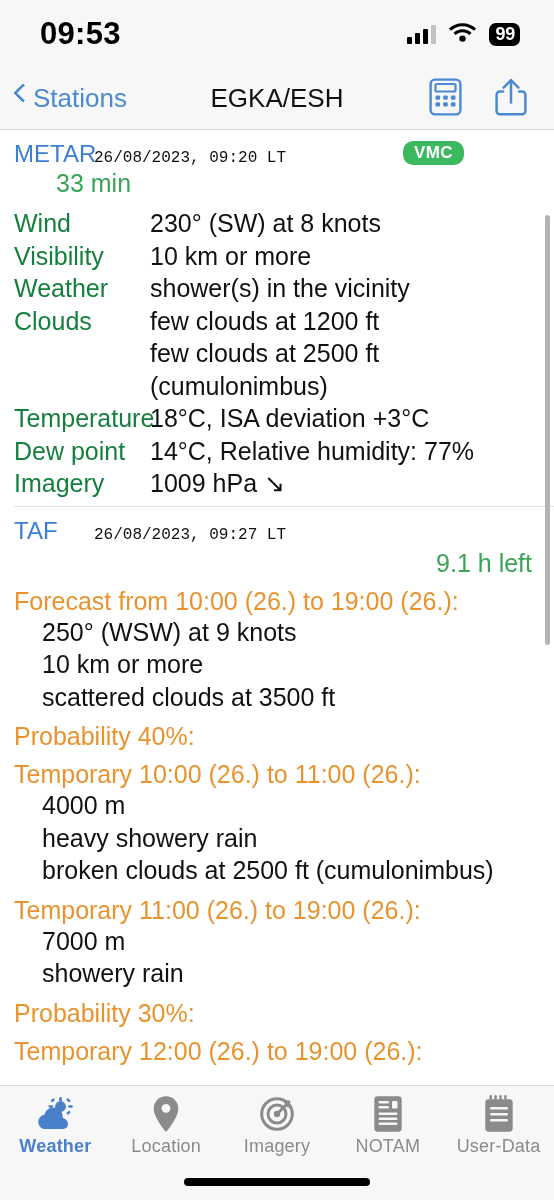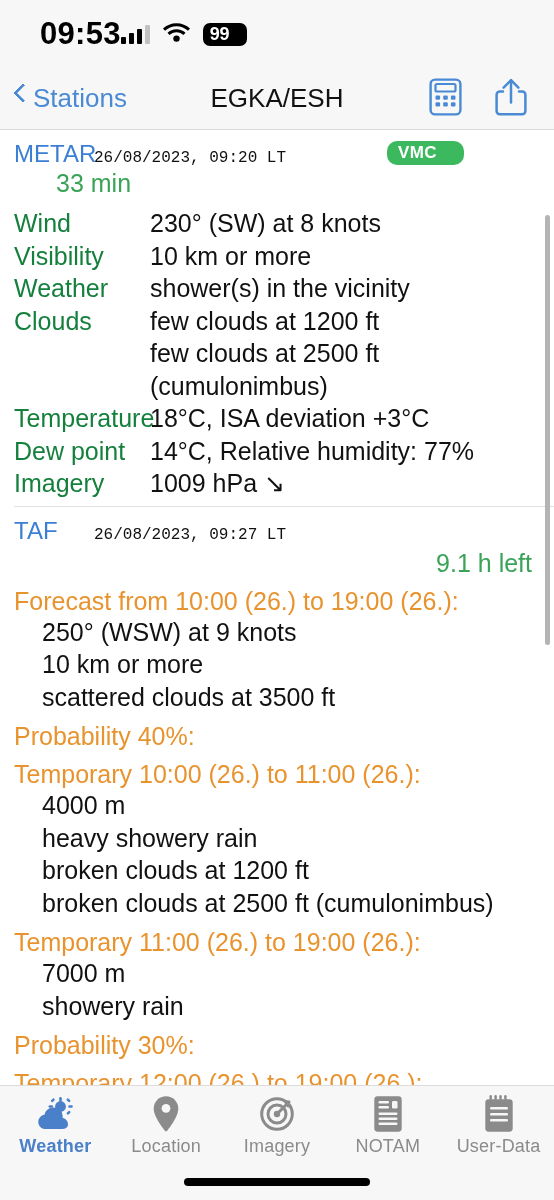--- a/index.html
+++ b/index.html
@@ -14,20 +14,21 @@
     overflow: hidden;
     position: relative;
   }
 
   
   .statusbar {
     height: 68px;
     background: #f7f7f7;
     display: flex;
     align-items: center;
+    justify-content: space-between;
     padding: 0 34px 0 40px;
     box-sizing: border-box;
   }
   .status-time {
     font-size: 31px;
     font-weight: bold;
     color: #000;
     letter-spacing: 0.3px;
   }
   .status-right {
@@ -50,21 +51,21 @@
   .signal-bars i:nth-child(1) { height: 7px; }
   .signal-bars i:nth-child(2) { height: 11px; }
   .signal-bars i:nth-child(3) { height: 15px; }
   .signal-bars i:nth-child(4) { height: 19px; background: #c2c2c2; }
   .battery {
     background: #000;
     color: #fff;
     border-radius: 7px;
     font-size: 18px;
     font-weight: bold;
-    padding: 2px 18px 3px 7px;
+    padding: 2px 5px 3px 7px;
     line-height: 1;
     letter-spacing: -0.3px;
   }
 
   
   .navbar {
     height: 62px;
     background: #f7f7f7;
     border-bottom: 1px solid #d8d8d8;
     display: flex;
@@ -165,21 +166,21 @@
   }
   .badge {
     position: absolute;
     right: 90px;
     top: 11px;
     background: #3cb95f;
     color: #fff;
     font-size: 17px;
     font-weight: bold;
     border-radius: 10px;
-    padding: 3px 27px 4px 11px;
+    padding: 3px 11px 4px 11px;
     line-height: 1;
     letter-spacing: 0.4px;
   }
   .rep-sub {
     font-size: 25px;
     color: #3aa357;
     padding: 1px 14px 0 56px;
   }
   .rep-sub.right {
     padding: 4px 22px 0 14px;
@@ -381,21 +382,20 @@
       <div>10 km or more</div>
       <div>scattered clouds at 3500 ft</div>
     </div>
 
     <div class="prob">Probability 40%:</div>
 
     <div class="taf-head">Temporary 10:00 (26.) to 11:00 (26.):</div>
     <div class="taf-lines">
       <div>4000 m</div>
       <div>heavy showery rain</div>
-      <div>broken clouds at 1200 ft</div>
       <div>broken clouds at 2500 ft (cumulonimbus)</div>
     </div>
 
     <div class="taf-head">Temporary 11:00 (26.) to 19:00 (26.):</div>
     <div class="taf-lines">
       <div>7000 m</div>
       <div>showery rain</div>
     </div>
 
     <div class="prob">Probability 30%:</div>

